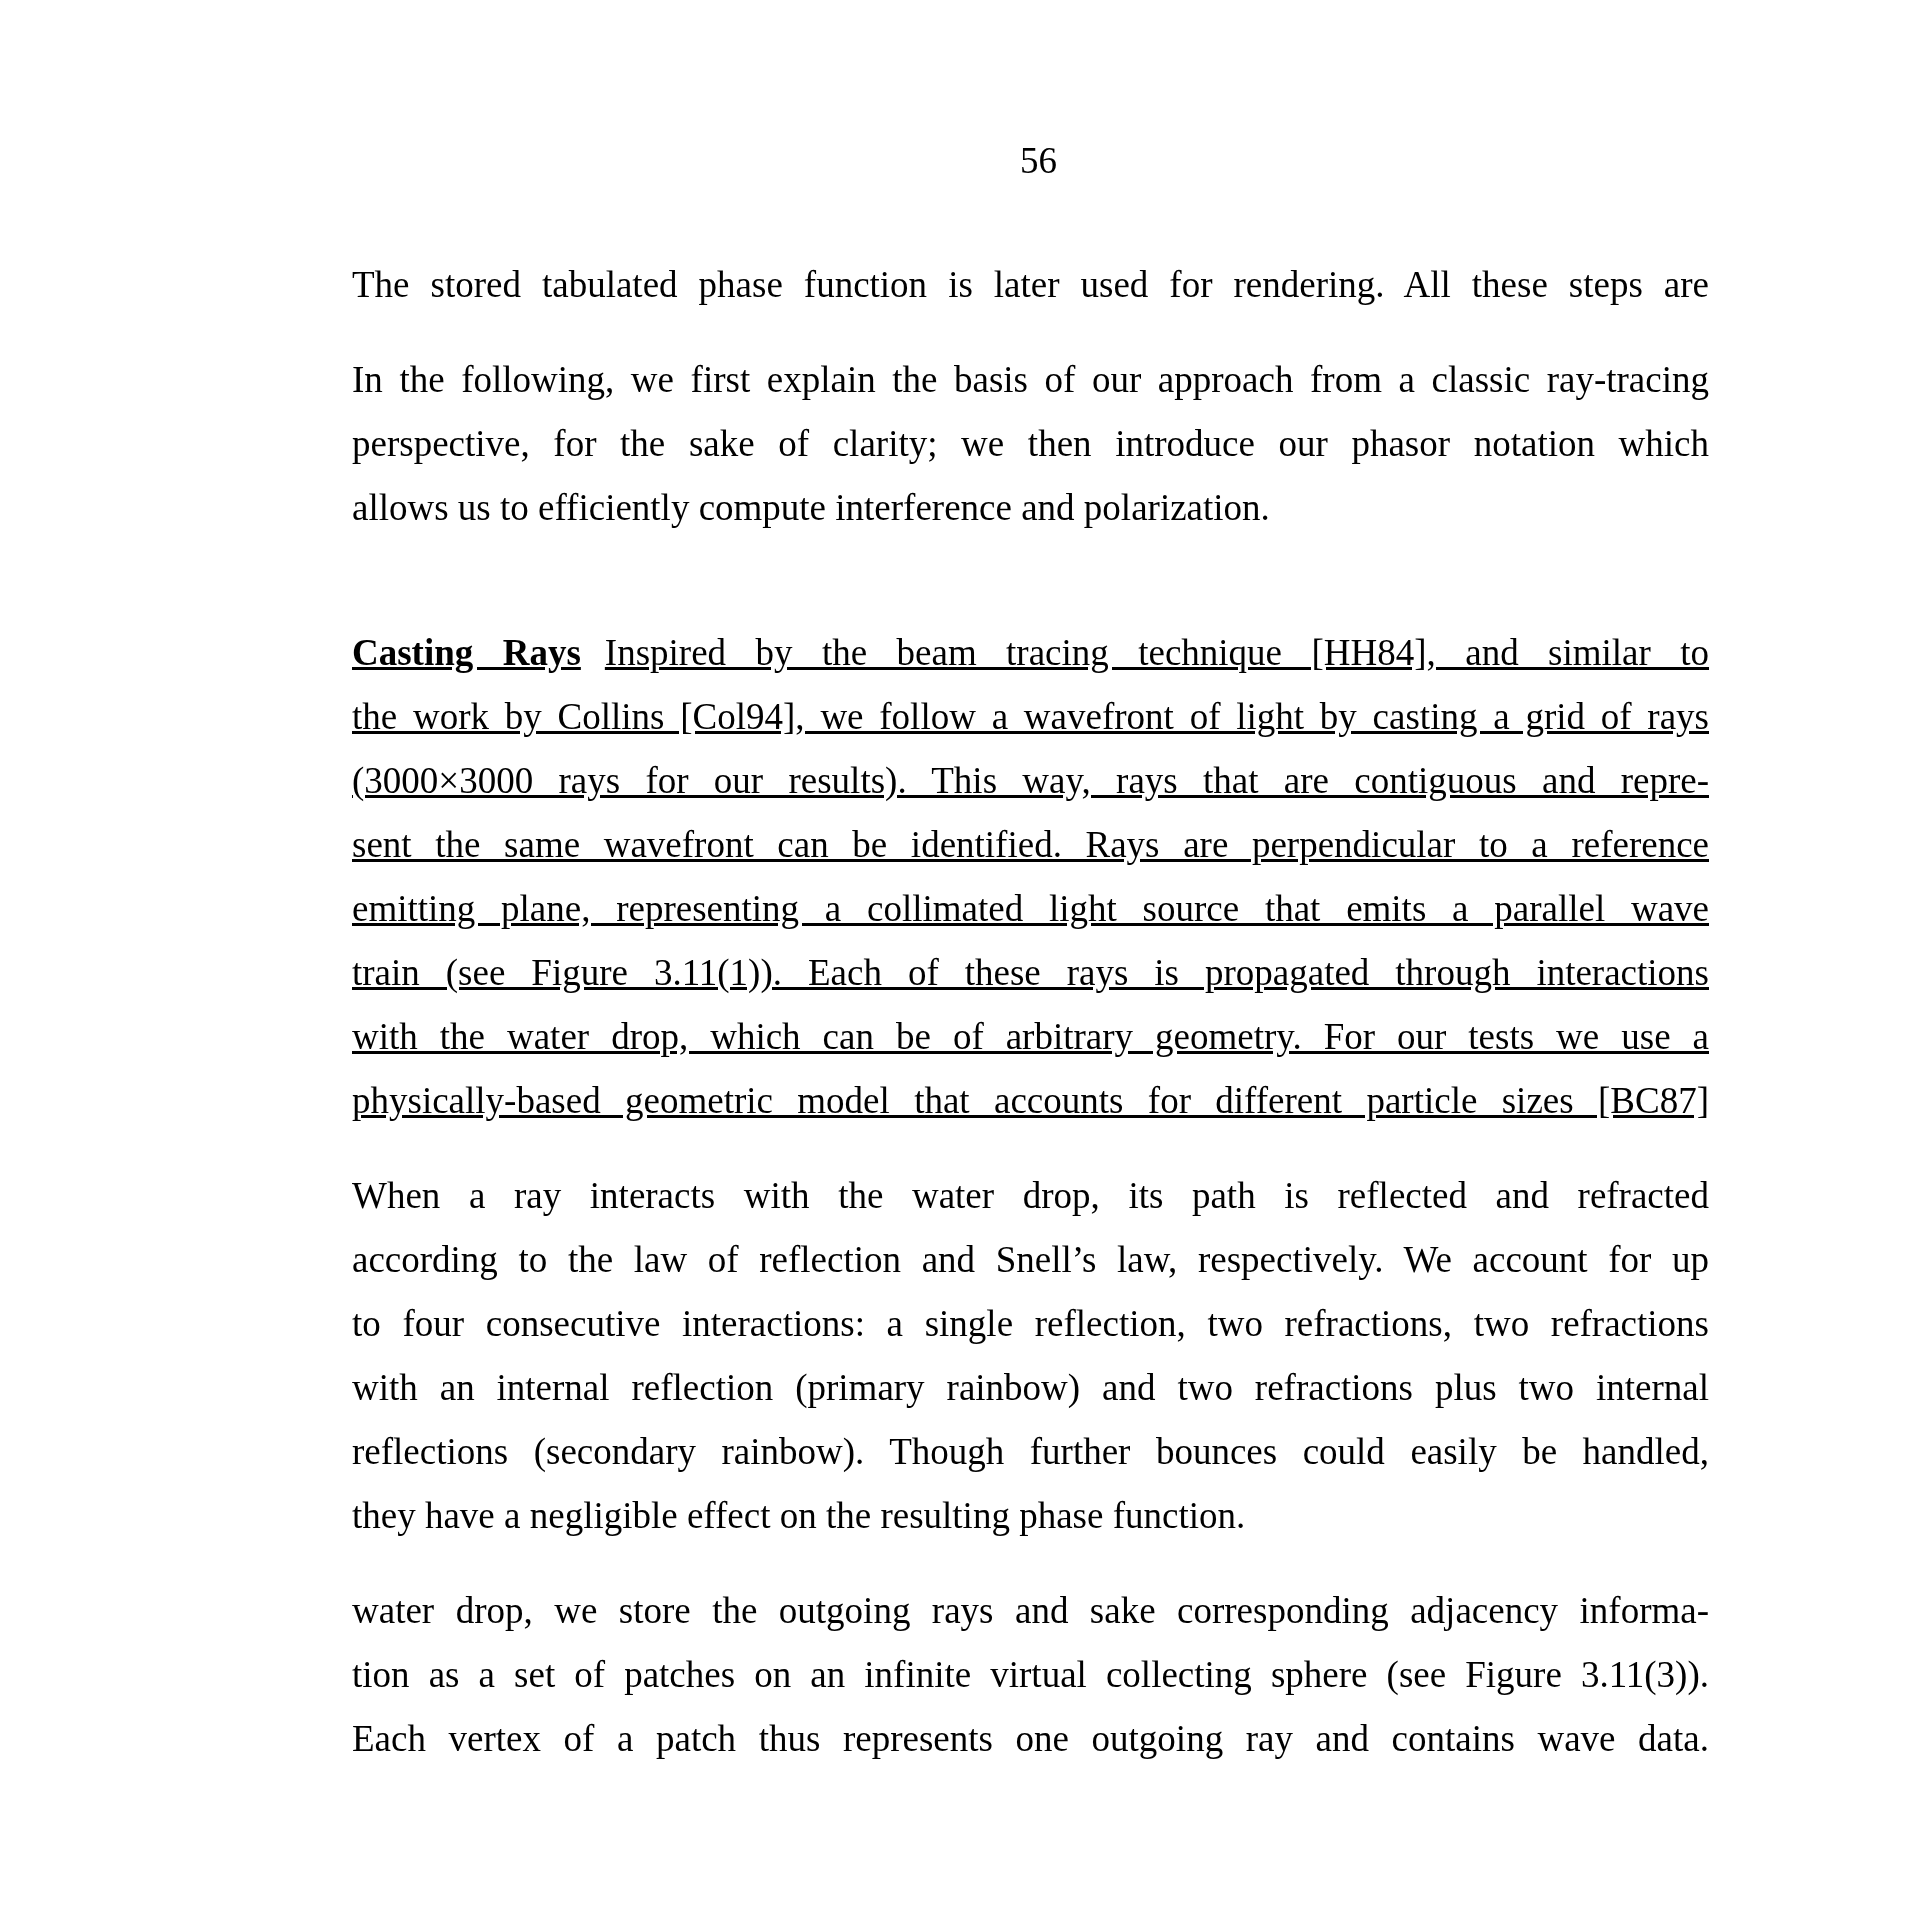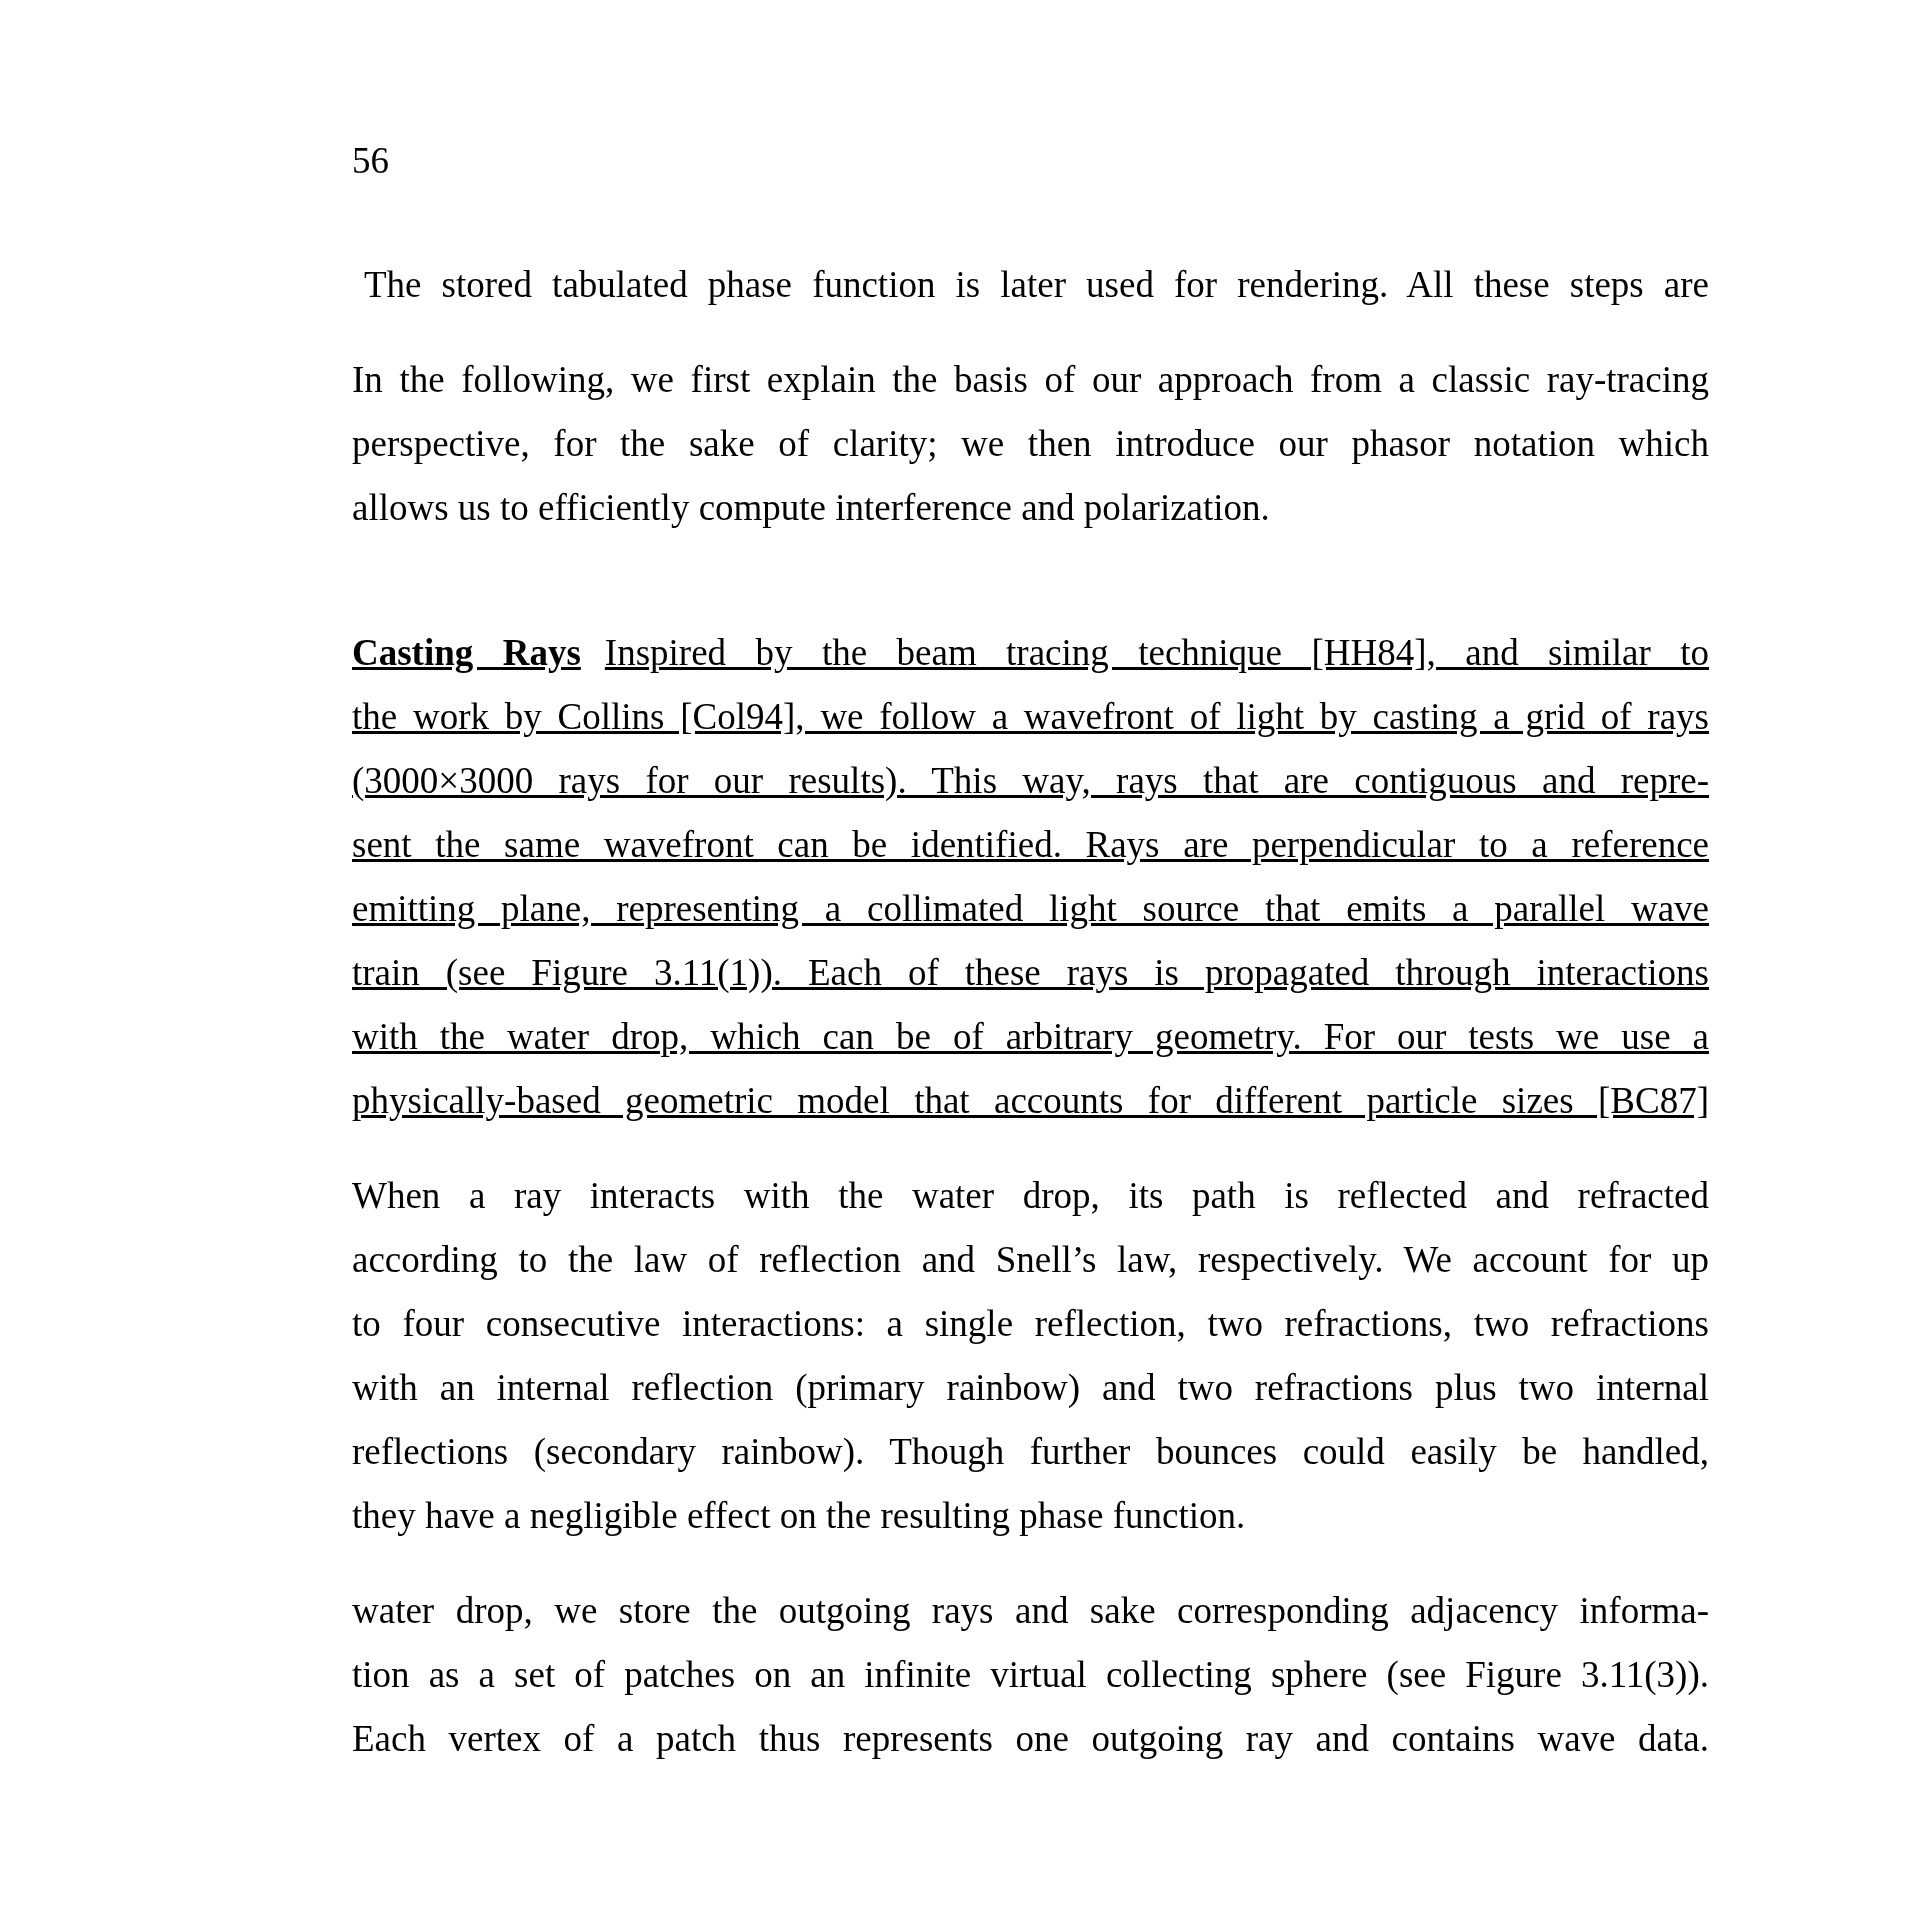--- a/index.html
+++ b/index.html
@@ -8,34 +8,34 @@
     width: 1965px;
     height: 2542px;
     background: #ffffff;
     color: #000000;
     font-family: "Liberation Serif", "DejaVu Serif", serif;
     font-size: 37px;
     overflow: hidden;
   }
   .page-number {
     position: absolute;
-    left: 352px;
+    left: 368px;
     top: 129px;
     width: 1341px;
-    text-align: left;
+    text-align: center;
     line-height: 64px;
   }
   .text-block {
     position: absolute;
     left: 352px;
     top: 253px;
     width: 1357px;
   }
   .paragraph { margin-top: 31px; }
-  .paragraph:first-child { margin-top: 0; margin-left: 12px; }
+  .paragraph:first-child { margin-top: 0; }
   .paragraph.section-start { margin-top: 81px; text-decoration: underline; }
   .line {
     line-height: 64px;
     text-align: justify;
     text-align-last: justify;
     white-space: nowrap;
   }
   .line.line-last {
     text-align-last: left;
   }

